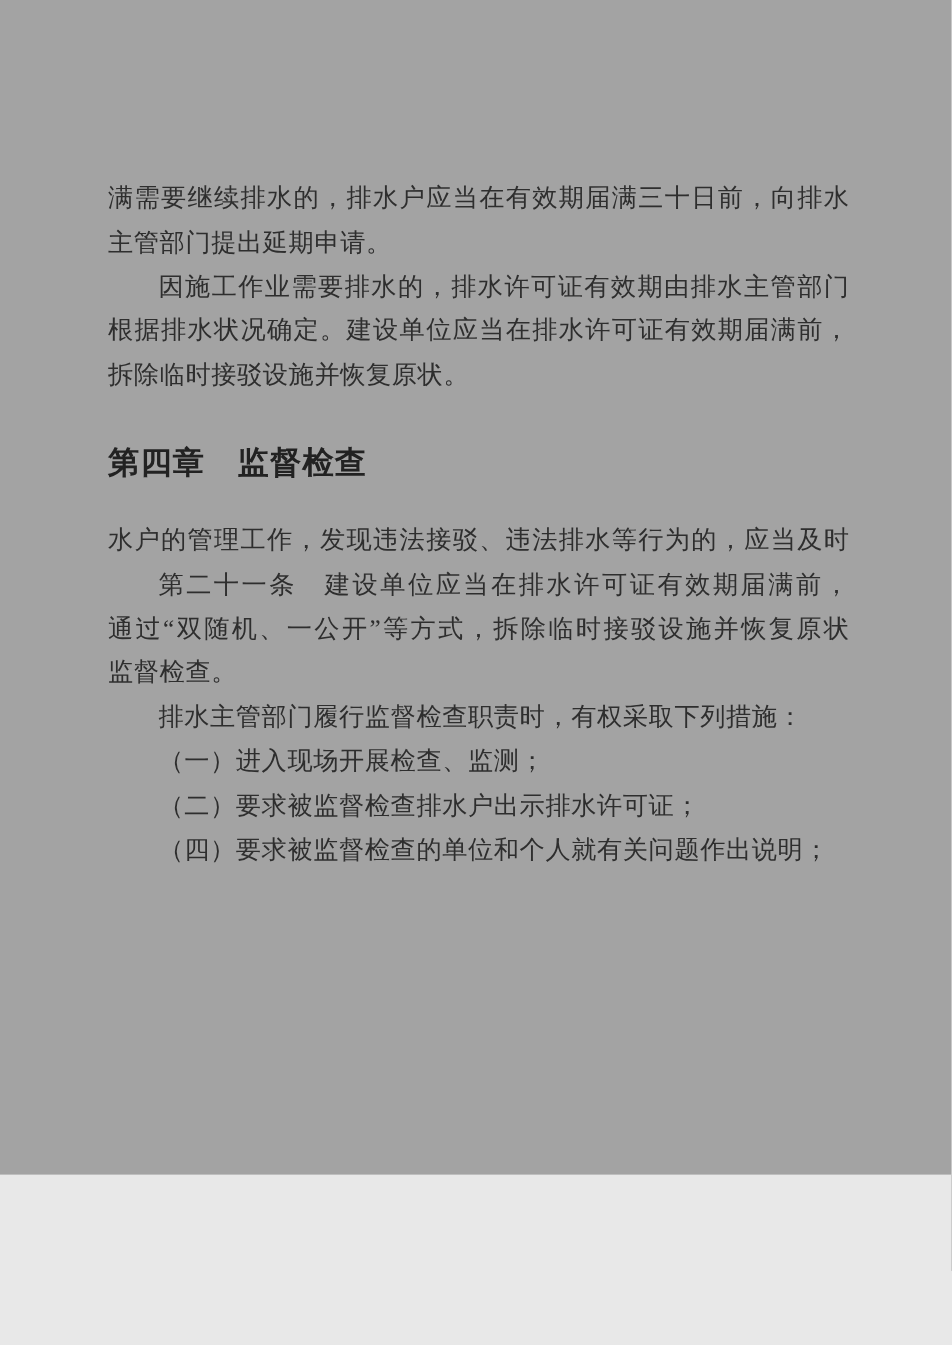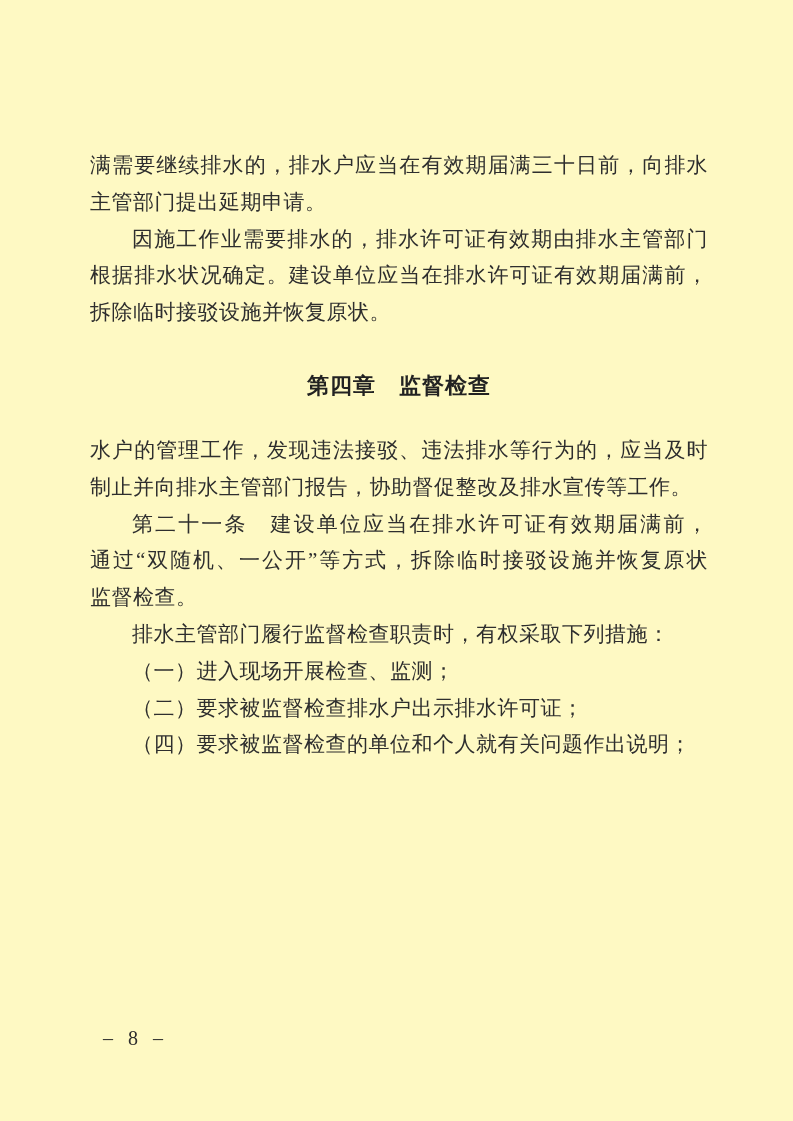--- a/index.html
+++ b/index.html
@@ -3,23 +3,23 @@
 <meta charset="utf-8">
 <style>
   html, body {
     margin: 0;
     padding: 0;
     background: #e8e8e8;
   }
   .page {
     position: relative;
     width: 793px;
-    height: 1121px;
+    height: 979px;
     margin: 0 auto;
-    background: #fef9c3;
+    background: #a3a3a3;
     overflow: hidden;
     font-family: "Liberation Serif", "DejaVu Serif", serif;
     color: #2e2e2e;
   }
   .content {
     position: absolute;
     top: 0;
     left: 90px;
     width: 618px;
     padding-top: 147px;
@@ -40,24 +40,24 @@
   }
   
   .line.indent {
     text-indent: 2em;
   }
   .chapter-heading {
     margin-top: 36px;
     margin-bottom: 28px;
     height: 37px;
     line-height: 37px;
-    text-align: center;
+    text-align: left;
     font-family: "Liberation Sans", "DejaVu Sans", sans-serif;
     font-weight: 700;
-    font-size: 22px;
+    font-size: 26px;
     letter-spacing: 1px;
     color: #222222;
   }
   .page-footer {
     position: absolute;
     left: 103px;
     top: 1020px;
     height: 37px;
     line-height: 37px;
     font-size: 20px;
@@ -79,21 +79,20 @@
     <div>
       <div class="line fill indent">因施工作业需要排水的，排水许可证有效期由排水主管部门</div>
       <div class="line fill">根据排水状况确定。建设单位应当在排水许可证有效期届满前，</div>
       <div class="line">拆除临时接驳设施并恢复原状。</div>
     </div>
 
     <div class="chapter-heading">第四章　监督检查</div>
 
     <div>
       <div class="line fill">水户的管理工作，发现违法接驳、违法排水等行为的，应当及时</div>
-      <div class="line">制止并向排水主管部门报告，协助督促整改及排水宣传等工作。</div>
     </div>
 
 
     <div>
       <div class="line fill indent">第二十一条　建设单位应当在排水许可证有效期届满前，</div>
       <div class="line fill">通过“双随机、一公开”等方式，拆除临时接驳设施并恢复原状</div>
       <div class="line">监督检查。</div>
     </div>
 
     <div>

